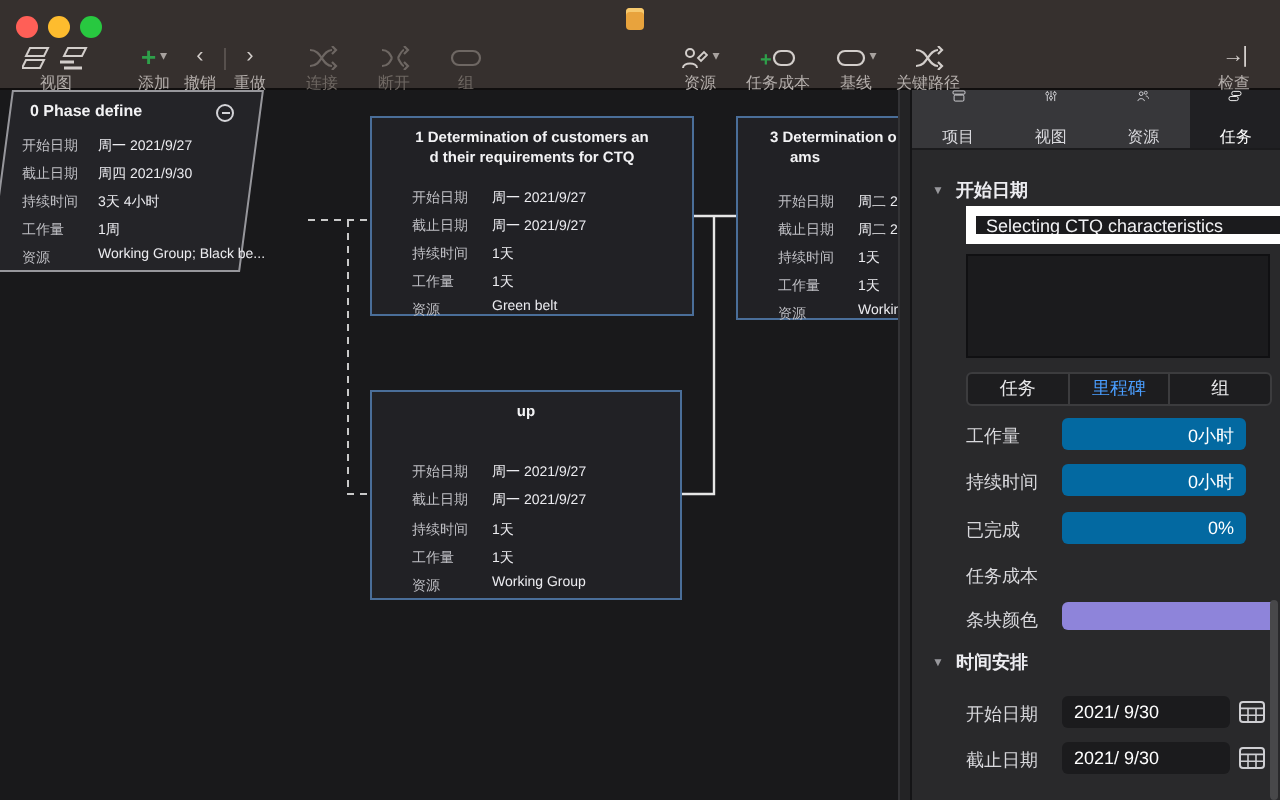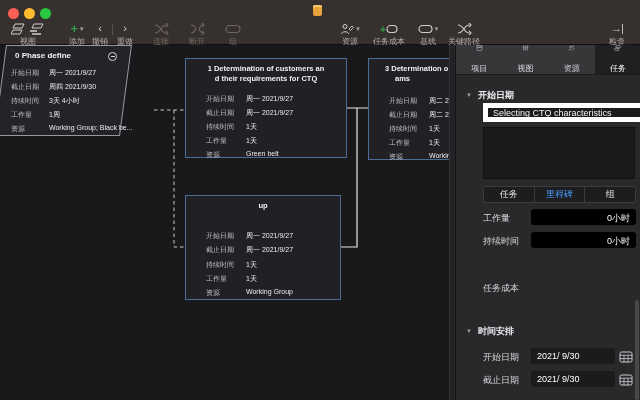--- a/index.html
+++ b/index.html
@@ -61,21 +61,21 @@
   .sec{position:absolute;left:10px;font-size:9px;font-weight:bold;color:#ececf0;}
   .sec .tri{font-size:6px;color:#98989c;margin-right:6px;vertical-align:1px;}
   .name-input{position:absolute;left:27px;top:58px;width:184px;height:19px;background:#1b1b1d;border:5px solid #ffffff;color:#f2f2f4;font-size:9px;padding:0 5px;font-family:"Liberation Sans",sans-serif;outline:none;}
   .notes{position:absolute;left:27px;top:82px;width:152px;height:52px;background:#1b1b1d;border:1px solid #101012;}
   .seg{position:absolute;left:27px;top:141px;width:153px;height:17px;display:flex;background:#1d1d1f;border:1px solid #3c3c3e;border-radius:3px;overflow:hidden;}
   .seg .sg{flex:1;display:flex;align-items:center;justify-content:center;font-size:9px;color:#e8e8ea;}
   .seg .sg + .sg{border-left:1px solid #3c3c3e;}
   .seg .sg.sel{color:#4a9eff;}
   .prow{position:absolute;left:0;width:185px;height:16px;}
   .prow .plb{position:absolute;left:27px;top:3px;font-size:9px;color:#d8d8dc;}
-  .pfield{position:absolute;left:75px;top:0;width:105px;height:16px;background:#000000;border-radius:3px;}
+  .pfield{position:absolute;left:75px;top:0;width:92px;height:16px;background:#0369a1;border-radius:3px;}
   .pfield .pv{position:absolute;right:6px;top:3px;font-size:9px;color:#ffffff;}
   .swatch{position:absolute;left:75px;top:0;width:108px;height:14px;border-radius:3px;}
   .dfield{position:absolute;left:75px;top:0;width:84px;height:16px;background:#1b1b1d;border-radius:3px;}
   .dfield .pv{position:absolute;left:6px;top:3px;font-size:9px;color:#ffffff;}
   .cal{position:absolute;left:163px;top:1px;color:#cfcfd3;}
   .sb-thumb{position:absolute;right:1px;top:255px;width:4px;height:100px;background:#48484a;border-radius:2px;}
 </style>
 </head>
 <body>
 
@@ -355,22 +355,32 @@
     <div class="pfield">
         <span class="pv">0小时</span>
       </div>
   </div>
   <div class="prow" style="top:187px">
     <span class="plb">持续时间</span>
     <div class="pfield">
         <span class="pv">0小时</span>
       </div>
   </div>
+  <div class="prow" style="top:211px">
+    <span class="plb">已完成</span>
+    <div class="pfield">
+        <span class="pv">0%</span>
+      </div>
+  </div>
   <div class="prow" style="top:234px">
     <span class="plb">任务成本</span>
+  </div>
+  <div class="prow" style="top:256px">
+    <span class="plb">条块颜色</span>
+    <div class="swatch" style="background:#8E84DA"></div>
   </div>
 
   <div class="sec" style="top:280px"><span class="tri">▼</span><span>时间安排</span></div>
 
   <div class="prow" style="top:303px">
     <span class="plb">开始日期</span>
     <div class="dfield">
         <span class="pv">2021/ 9/30</span>
       </div>
     <span class="cal"><svg width="14" height="12" viewBox="0 0 14 12">

